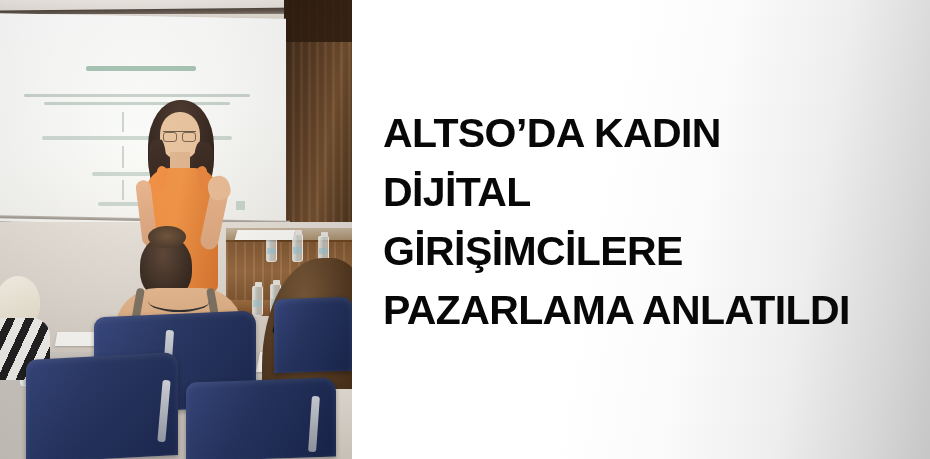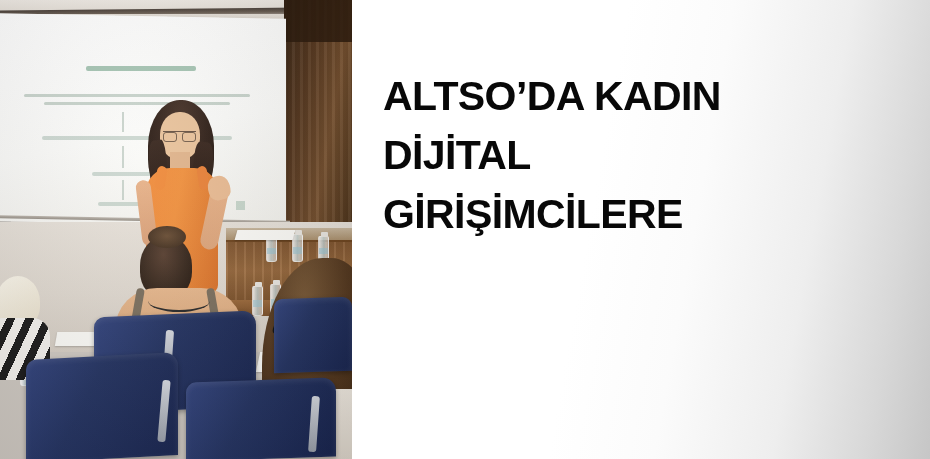--- a/index.html
+++ b/index.html
@@ -291,21 +291,21 @@
     position:relative;
     flex:1 1 auto;
     height:459px;
     background:linear-gradient(100deg,
         #ffffff 0%, #ffffff 42%, #fbfbfb 58%,
         #eeeeee 76%, #d8d8d8 90%, #c6c6c6 100%);
     display:flex;
     align-items:flex-start;
   }
   .headline {
-    margin-top:67px;
+    margin-top:104px;
     margin-left:31px;
     padding-right:10px;
   }
   .headline .line {
     display:block;
     font-family:"Liberation Sans", sans-serif;
     font-weight:bold;
     font-size:41px;
     line-height:59px;
     letter-spacing:-0.6px;
@@ -422,16 +422,17 @@
     <div class="chair" style="left:274px;top:298px;width:78px;height:74px;border-radius:8px 10px 0 0;transform:skewY(-2deg);"></div>
 
     <div class="photo-grain"></div>
   </div>
 
   <div class="panel">
     <h1 class="headline">
       <span class="line">ALTSO’DA KADIN</span>
       <span class="line">DİJİTAL</span>
       <span class="line">GİRİŞİMCİLERE</span>
+      <span class="line">PAZARLAMA ANLATILDI</span>
     </h1>
   </div>
 
 </div>
 
 </body></html>

